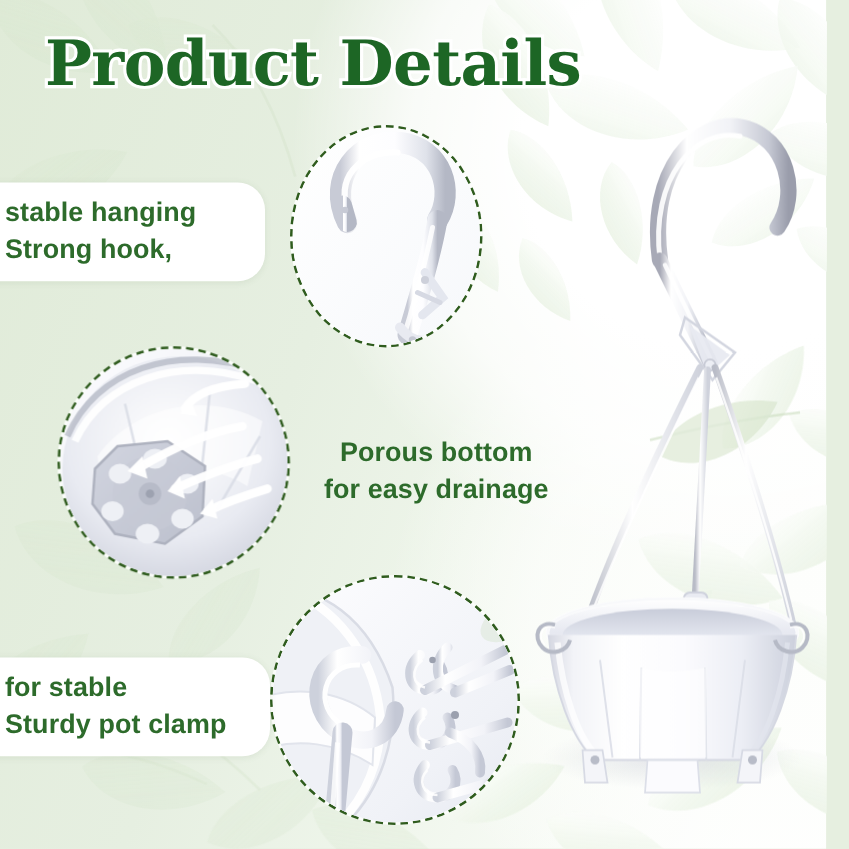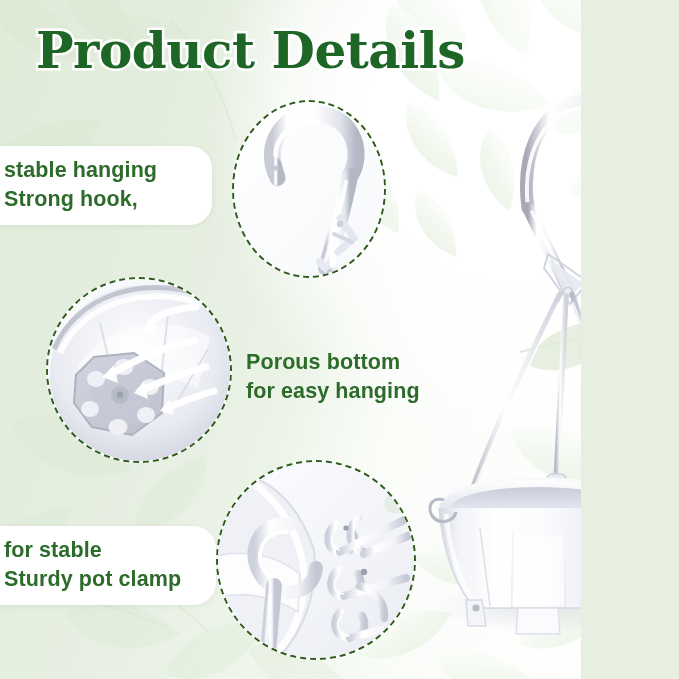--- a/index.html
+++ b/index.html
@@ -3,21 +3,21 @@
 <meta charset="utf-8">
 <style>
   * { margin:0; padding:0; box-sizing:border-box; }
   html,body { width:679px; height:679px; overflow:hidden; }
   body {
     font-family:"Liberation Sans", sans-serif;
     background:#e6efe0;
     position:relative;
   }
   #stage {
-    position:absolute; inset:0; width:581px; height:679px; overflow:hidden;
+    position:absolute; inset:0; width:661px; height:679px; overflow:hidden;
   }
 
   
   .bg-base {
     position:absolute; inset:0;
     background:
       radial-gradient(ellipse 62% 58% at 88% 18%, #ffffff 0%, #ffffff 40%, rgba(255,255,255,0.75) 62%, rgba(255,255,255,0) 85%),
       radial-gradient(ellipse 55% 50% at 92% 72%, #fdfefc 0%, rgba(253,254,252,0.7) 50%, rgba(253,254,252,0) 82%),
       linear-gradient(110deg, #e0ebd8 0%, #e6efe1 38%, #eef5ea 58%, #f8fbf6 76%, #ffffff 92%);
   }
@@ -47,20 +47,21 @@
     font-weight:bold;
     font-size:21.5px;
     line-height:29px;
     padding:10px 20px 11px 28px;
     letter-spacing:0.1px;
   }
   .pill.nobg {
     background:transparent;
     box-shadow:none;
     border-radius:0;
+    text-align:center;
   }
   #pill-hook  { left:-24px; top:146px; width:236px; }
   #pill-porous{ left:222px; top:338px; width:250px; padding-left:24px; }
   #pill-clamp { left:-24px; top:526px; width:240px; }
 
   
   .zoom-circle {
     position:absolute;
     border-radius:50%;
     border:2.5px dashed #2f5c1e;
@@ -432,21 +433,21 @@
     </div>
   </div>
 
   <div class="pill" id="pill-hook">
     <div>stable hanging</div>
     <div>Strong hook,</div>
   </div>
 
   <div class="pill nobg" id="pill-porous">
     <div>Porous bottom</div>
-    <div>for easy hanging</div>
+    <div>for easy drainage</div>
   </div>
 
   <div class="pill" id="pill-clamp">
     <div>for stable</div>
     <div>Sturdy pot clamp</div>
   </div>
 
 </div>
 
 </body></html>

